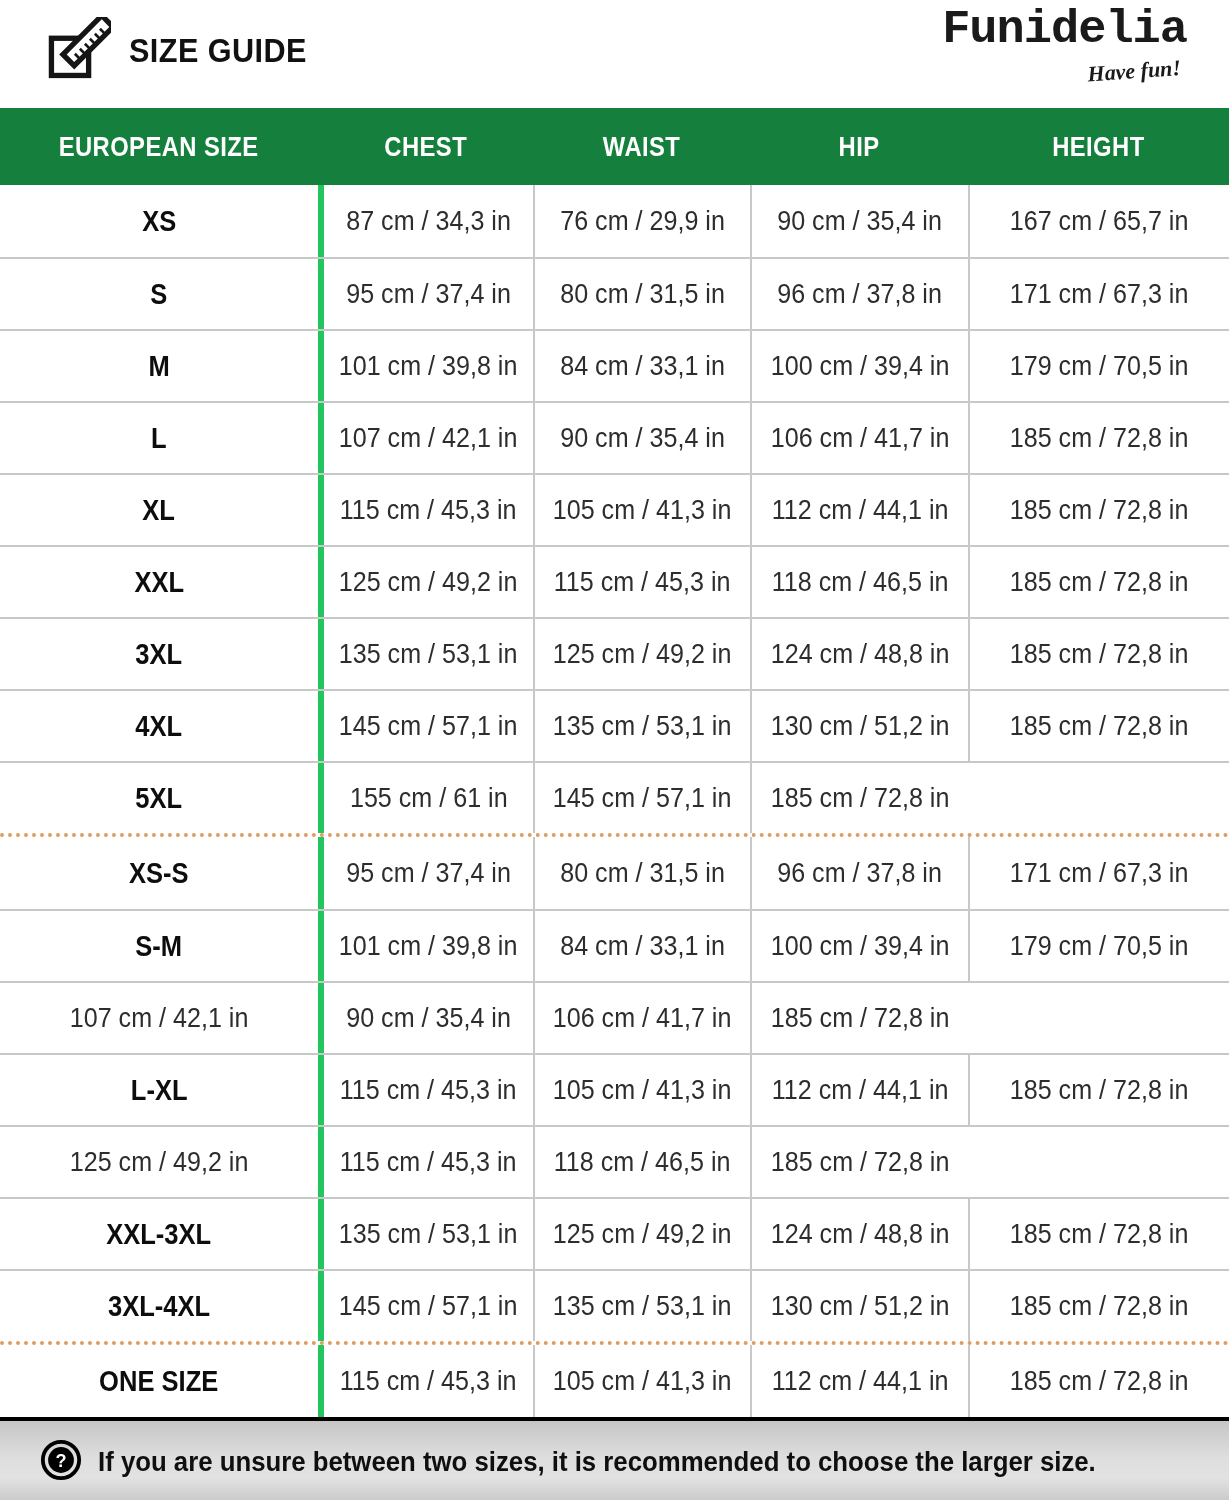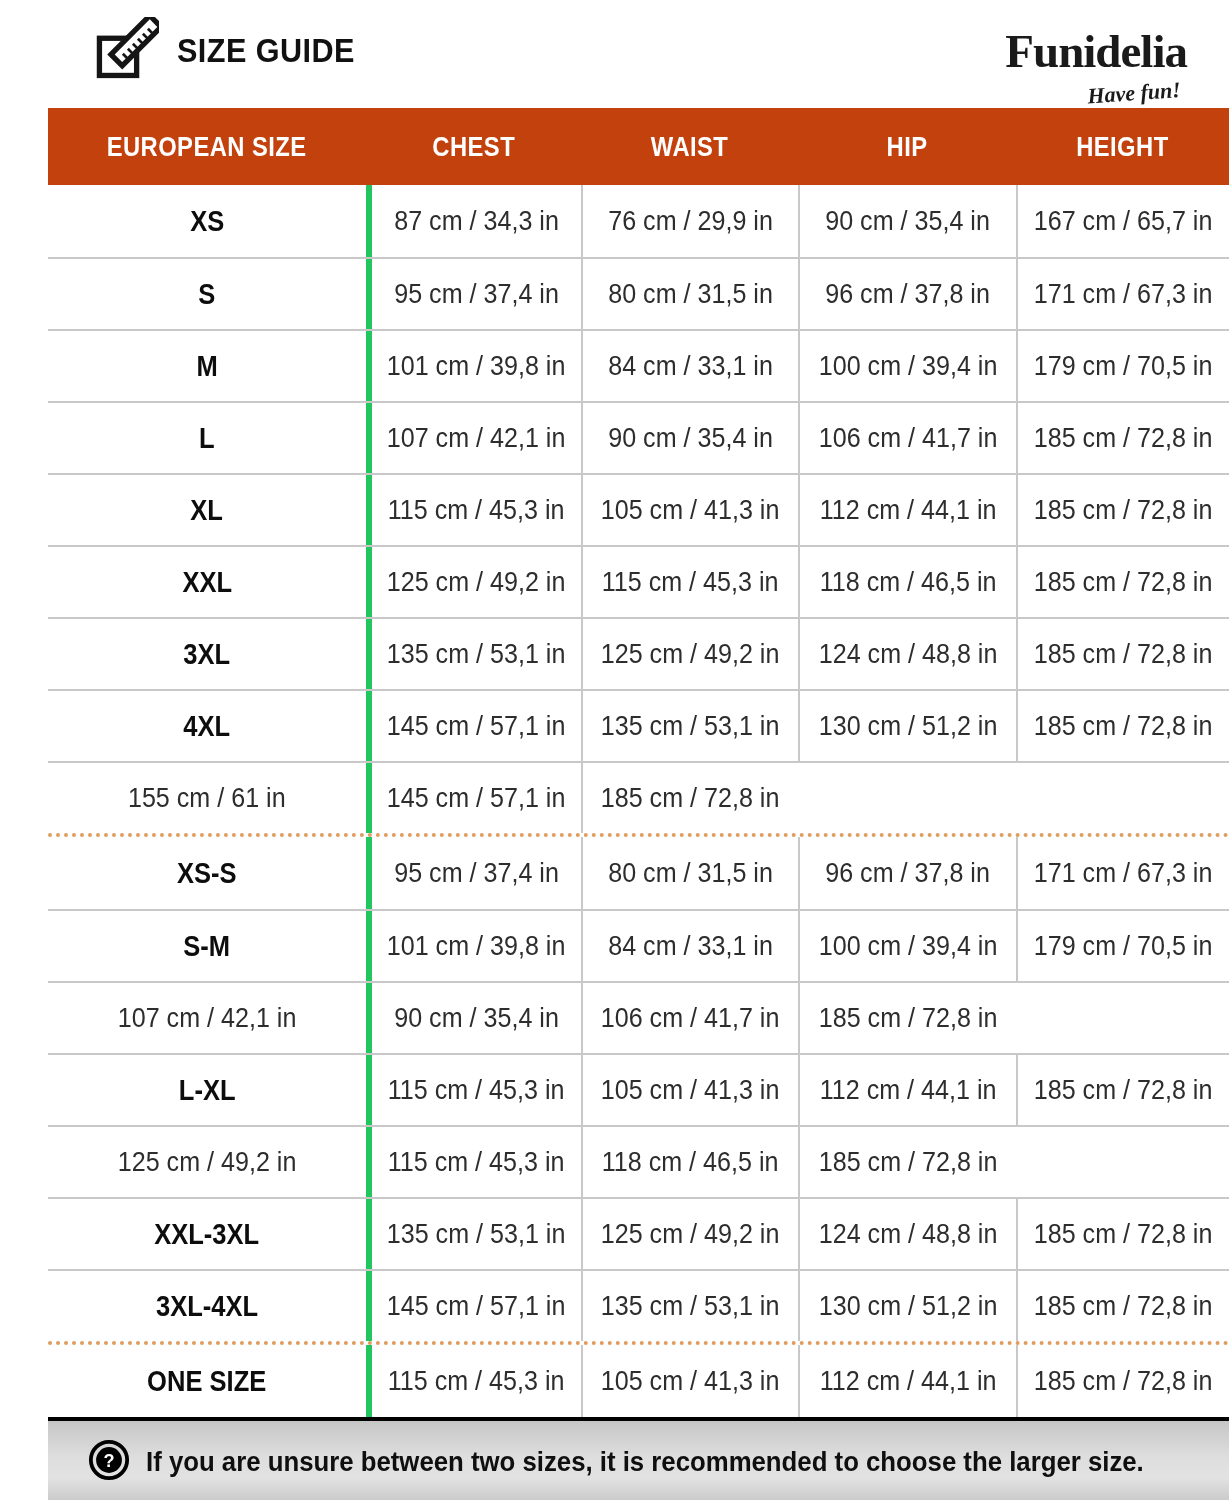--- a/index.html
+++ b/index.html
@@ -4,59 +4,58 @@
 <style>
   * { margin:0; padding:0; box-sizing:border-box; }
   html,body { background:#fff; }
   .page {
     position:relative;
     width:1229px; height:1500px;
     background:#fff;
     font-family:"Liberation Sans", sans-serif;
     display:flex; flex-direction:column;
     overflow:hidden;
-    padding-left:48px;
   }
 
   
   .top-bar {
     height:108px; flex:none;
     display:flex; align-items:center;
     padding:0 45px;
     position:relative;
   }
   .title-wrap { display:flex; align-items:center; gap:18px; margin-top:-8px; }
   .page-title {
     font-size:34px; font-weight:800; color:#111;
     letter-spacing:.5px;
     transform:scaleX(.9); transform-origin:left center;
     white-space:nowrap;
   }
   .logo-wrap { position:absolute; right:42px; top:6px; text-align:right; }
   .logo-text {
-    font-family:Liberation Serif, serif;
+    font-family:Liberation Mono, monospace;
     font-weight:bold; font-size:47px; color:#1a1a1a;
-    letter-spacing:-1px; line-height:1;margin-top:22px;
+    letter-spacing:-1px; line-height:1;
   }
   .logo-tagline {
     font-family:"Liberation Serif", serif;
     font-style:italic; font-weight:bold;
     font-size:22px; color:#1a1a1a;
     transform:rotate(-4deg); transform-origin:right center;
     margin:2px 6px 0 0;
   }
 
   
   .grid-cols {
     display:grid;
     grid-template-columns:318px 215px 217px 218px 1fr;
   }
   .table-header {
     height:77px; flex:none;
-    background:#c2410c;
+    background:#15803d;
     align-items:center;
   }
   .th {
     text-align:center;
     color:#fff; font-size:28px; font-weight:bold;
     letter-spacing:.5px;
   }
   .th > span { display:inline-block; transform:scaleX(.85); white-space:nowrap; }
 
   .table-body { flex:1; display:flex; flex-direction:column; }
@@ -264,20 +263,23 @@
           <span>135 cm / 53,1 in</span>
         </div>
       <div class="cell val-cell">
           <span>130 cm / 51,2 in</span>
         </div>
       <div class="cell val-cell">
           <span>185 cm / 72,8 in</span>
         </div>
     </div>
       <div class="size-row grid-cols">
+      <div class="cell size-cell">
+          <span>5XL</span>
+        </div>
       <div class="cell val-cell">
           <span>155 cm / 61 in</span>
         </div>
       <div class="cell val-cell">
           <span>145 cm / 57,1 in</span>
         </div>
       <div class="cell val-cell">
           <span>185 cm / 72,8 in</span>
         </div>
     </div>

